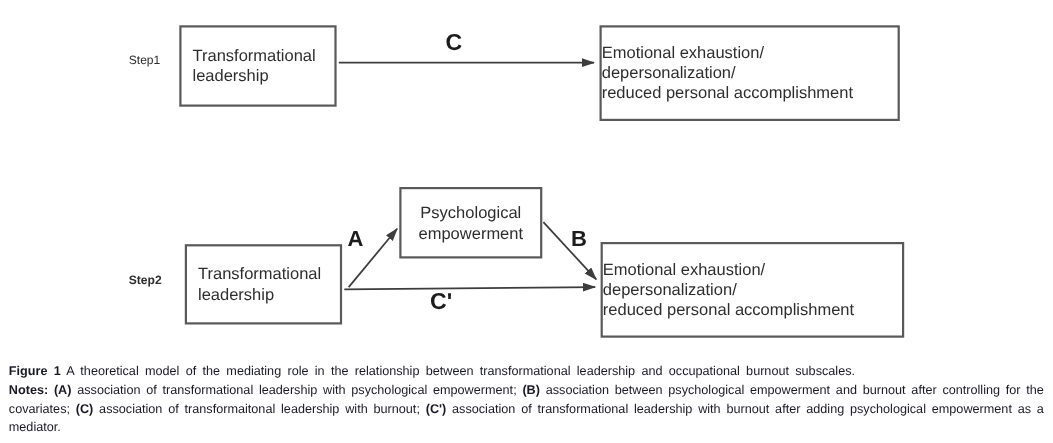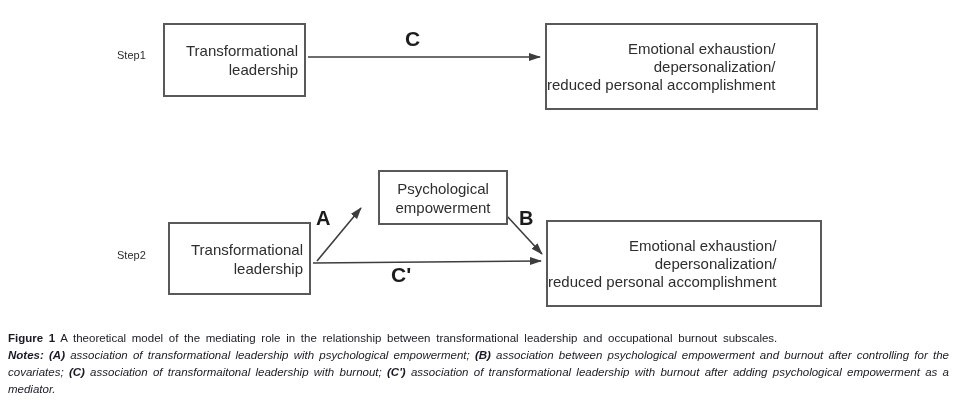--- a/index.html
+++ b/index.html
@@ -20,21 +20,20 @@
   .dbox {
     position: absolute;
     border: 2px solid #595959;
     background: #ffffff;
     box-sizing: border-box;
     display: flex;
     align-items: center;
     color: #2e2e2e;
     font-size: 15px;
     line-height: 19px;
-    text-align: right;
   }
   .dbox .btxt { padding-left: 10px; padding-right: 6px; }
   .dbox.centered { justify-content: center; text-align: center; }
   .dbox.centered .btxt { padding: 0 4px; }
   .outcome-lines { padding-left: 0; line-height: 18px; }
   .step-label {
     position: absolute;
     font-size: 11px;
     color: #2e2e2e;
   }
@@ -48,21 +47,21 @@
   .caption {
     position: absolute;
     left: 8px;
     top: 330px;
     width: 941px;
     color: #1a1a26;
     font-size: 11.5px;
     line-height: 17px;
   }
   .caption .figure-line { word-spacing: 2.5px; }
-  .caption .notes-para { text-align: justify; font-style: italic; }
+  .caption .notes-para { text-align: justify; }
   .caption .seg-bold { font-weight: 700; }
 </style>
 </head>
 <body>
 
 <div class="canvas">
 
   <svg class="arrow-layer" width="957" height="403" viewBox="0 0 957 403" xmlns="http://www.w3.org/2000/svg">
     <defs>
       <marker id="ah" markerUnits="userSpaceOnUse" markerWidth="13" markerHeight="9" refX="11" refY="4" orient="auto">
@@ -84,27 +83,27 @@
   <div class="path-label big" style="left:405px; top:27px;">C</div>
 
   <div class="dbox" style="left:545px; top:23px; width:273px; height:87px;">
     <div class="outcome-lines">
       <div>Emotional exhaustion/</div>
       <div>depersonalization/</div>
       <div>reduced personal accomplishment</div>
     </div>
   </div>
 
-  <div class="step-label" style="left:117px; top:249px;">Step2</div>
+  <div class="step-label" style="left:117px; top:249px;font-weight:bold;">Step2</div>
 
   <div class="dbox" style="left:168px; top:222px; width:143px; height:73px;">
     <div class="btxt">Transformational leadership</div>
   </div>
 
-  <div class="dbox centered" style="left:378px; top:170px; width:130px; height:55px;">
+  <div class="dbox centered" style="left:363px; top:170px; width:130px; height:65px;">
     <div class="btxt">Psychological empowerment</div>
   </div>
 
   <div class="path-label" style="left:316px; top:207px;">A</div>
 
   <div class="path-label" style="left:519px; top:207px;">B</div>
 
   <div class="path-label big" style="left:391px; top:263px;">C'</div>
 
   <div class="dbox" style="left:546px; top:220px; width:276px; height:87px;">

